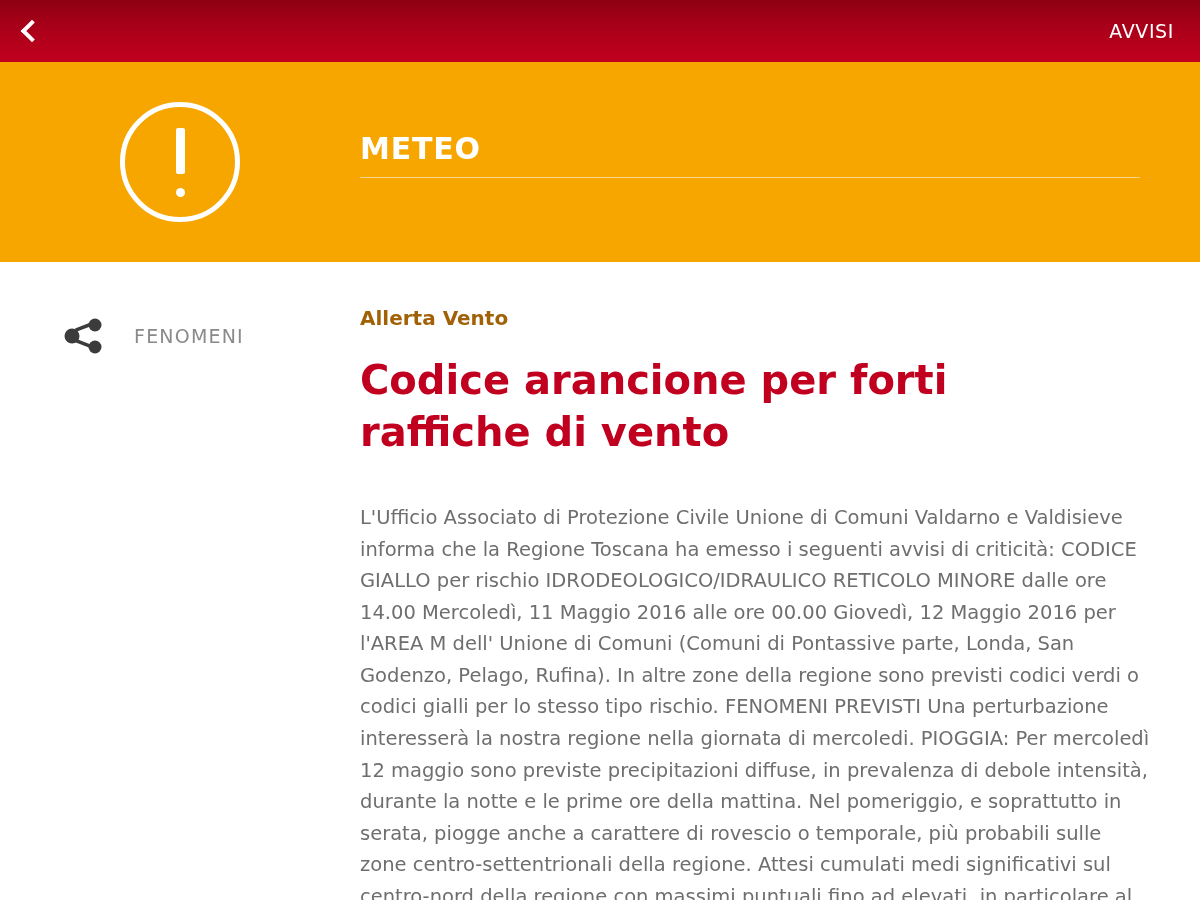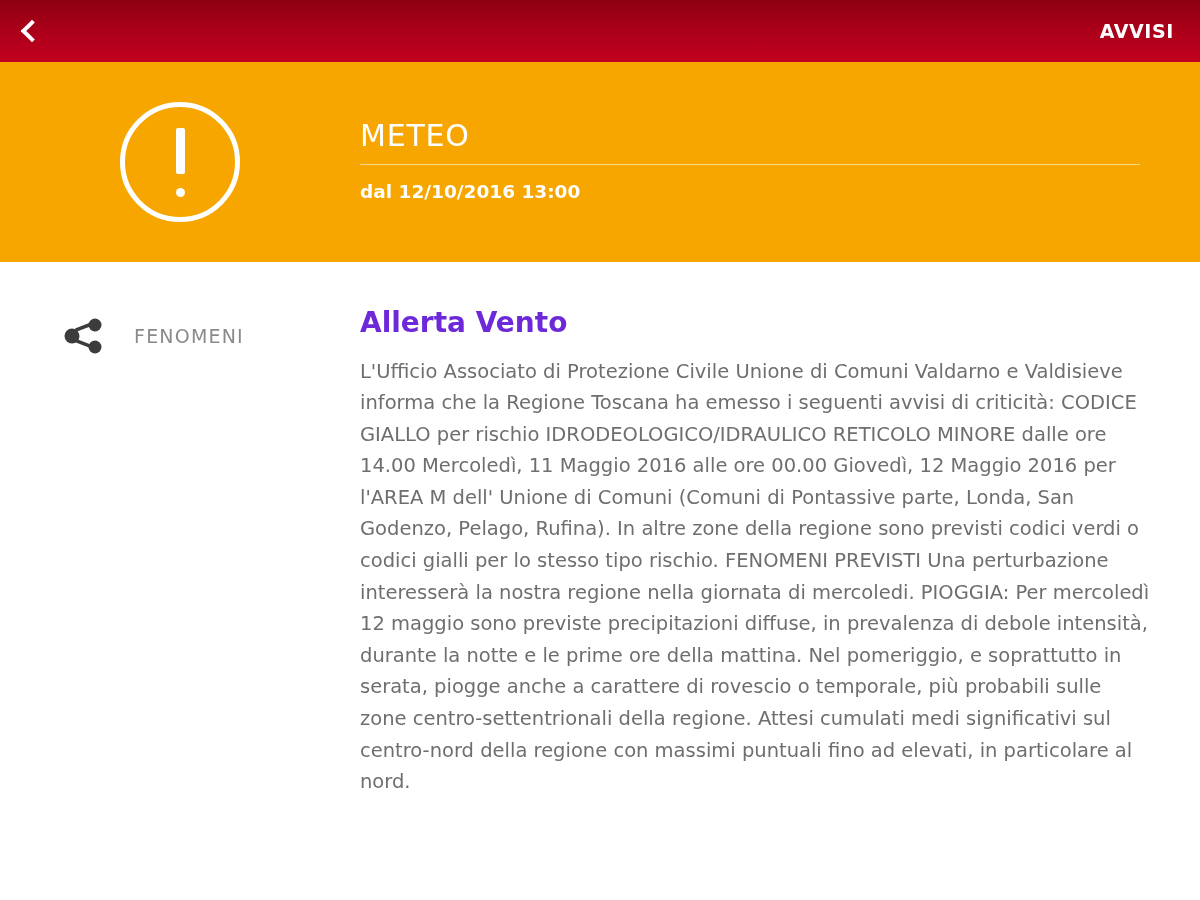--- a/index.html
+++ b/index.html
@@ -45,21 +45,21 @@
     width: 16px;
     height: 16px;
     border-left: 4px solid #ffffff;
     border-bottom: 4px solid #ffffff;
     transform: rotate(45deg);
     margin-left: 6px;
   }
   .topbar-title {
     color: #ffffff;
     font-size: 19px;
-    font-weight: bold;
+    font-weight: normal;
     letter-spacing: 0.6px;
     font-family: "DejaVu Sans", sans-serif;
   }
 
   
   .banner {
     position: relative;
     height: 200px;
     width: 100%;
     background: #f7a600;
@@ -108,21 +108,21 @@
     background: #ffffff;
     border-radius: 50%;
   }
   .banner-text {
     flex: 1 1 auto;
     padding-right: 60px;
   }
   .banner-title {
     color: #ffffff;
     font-size: 30px;
-    font-weight: normal;
+    font-weight: bold;
     letter-spacing: 0.8px;
     line-height: 1.1;
     margin: 0 0 12px 0;
   }
   .banner-rule {
     height: 1px;
     background: rgba(255,255,255,0.55);
     width: 780px;
     max-width: 100%;
     margin-bottom: 14px;
@@ -162,24 +162,24 @@
     font-size: 19px;
     letter-spacing: 1.2px;
     font-family: "DejaVu Sans", sans-serif;
   }
 
   .right-col {
     flex: 1 1 auto;
     padding-right: 46px;
   }
   .kicker {
-    color: #6d28d9;
-    font-size: 28px;
-    font-weight: bold;
-    margin: 0 0 16px 0;
+    color: #a16207;
+    font-size: 20px;
+    font-weight: bold;
+    margin: 0 0 24px 0;
     line-height: 1.2;
   }
   .headline {
     color: #c1001f;
     font-size: 40px;
     font-weight: bold;
     line-height: 1.3;
     margin: 0 0 44px 0;
     max-width: 640px;
   }
@@ -207,21 +207,20 @@
   <div class="banner">
     <div class="banner-icon-wrap">
       <div class="alert-circle">
         <div class="alert-bang"></div>
       </div>
     </div>
     <div class="banner-text">
       <div class="banner-title">METEO</div>
       <div class="banner-rule"></div>
       <div class="banner-dates">
-        <div class="line1">dal 12/10/2016 13:00</div>
       </div>
     </div>
   </div>
 
   <div class="content">
 
     <div class="left-col">
       <div class="share-row">
         <svg class="share-icon" viewBox="0 0 44 44">
           <circle cx="33" cy="11" r="6.5" fill="#3c3c3c"></circle>
@@ -229,18 +228,19 @@
           <circle cx="10" cy="22" r="7.5" fill="#3c3c3c"></circle>
           <rect x="13" y="14.5" width="20" height="3.6" fill="#3c3c3c" transform="rotate(-21 13 14.5)"></rect>
           <rect x="12" y="24" width="20" height="3.6" fill="#3c3c3c" transform="rotate(21 12 24)"></rect>
         </svg>
         <span class="share-label">FENOMENI</span>
       </div>
     </div>
 
     <div class="right-col">
       <div class="kicker">Allerta Vento</div>
+      <h1 class="headline">Codice arancione per forti raffiche di vento</h1>
       <p class="body-text">L'Ufficio Associato di Protezione Civile Unione di Comuni Valdarno e Valdisieve informa che la Regione Toscana ha emesso i seguenti avvisi di criticità: CODICE GIALLO per rischio IDRODEOLOGICO/IDRAULICO RETICOLO MINORE dalle ore 14.00 Mercoledì, 11 Maggio 2016 alle ore 00.00 Giovedì, 12 Maggio 2016 per l'AREA M dell' Unione di Comuni (Comuni di Pontassive parte, Londa, San Godenzo, Pelago, Rufina). In altre zone della regione sono previsti codici verdi o codici gialli per lo stesso tipo rischio. FENOMENI PREVISTI Una perturbazione interesserà la nostra regione nella giornata di mercoledi. PIOGGIA: Per mercoledì 12 maggio sono previste precipitazioni diffuse, in prevalenza di debole intensità, durante la notte e le prime ore della mattina. Nel pomeriggio, e soprattutto in serata, piogge anche a carattere di rovescio o temporale, più probabili sulle zone centro-settentrionali della regione. Attesi cumulati medi significativi sul centro-nord della regione con massimi puntuali fino ad elevati, in particolare al nord.</p>
 
     </div>
 
   </div>
 </div>
 
 </body></html>

